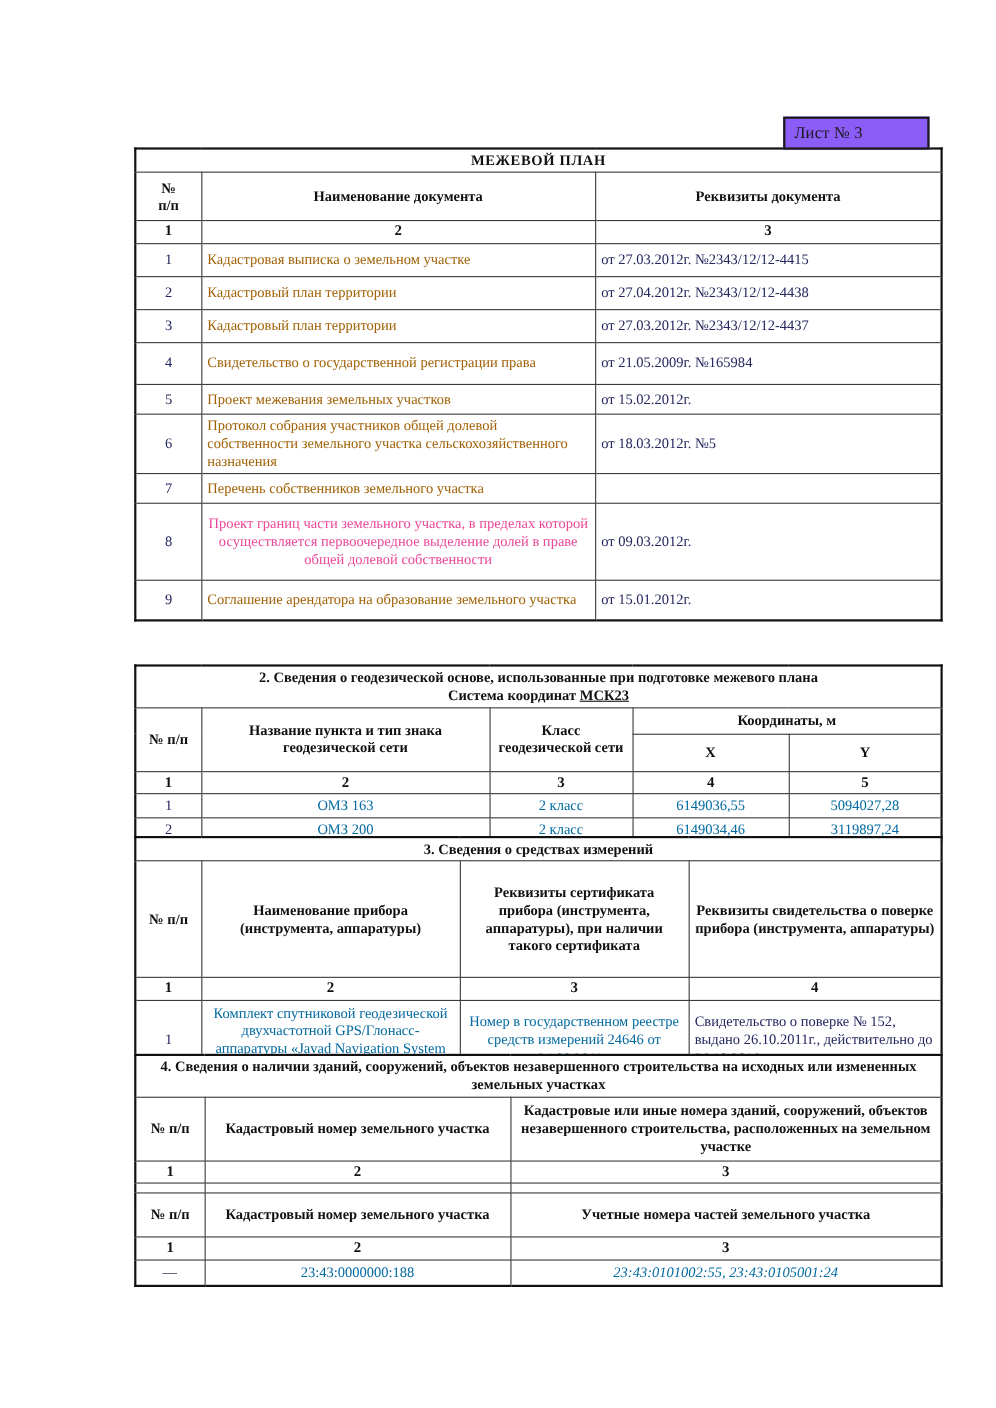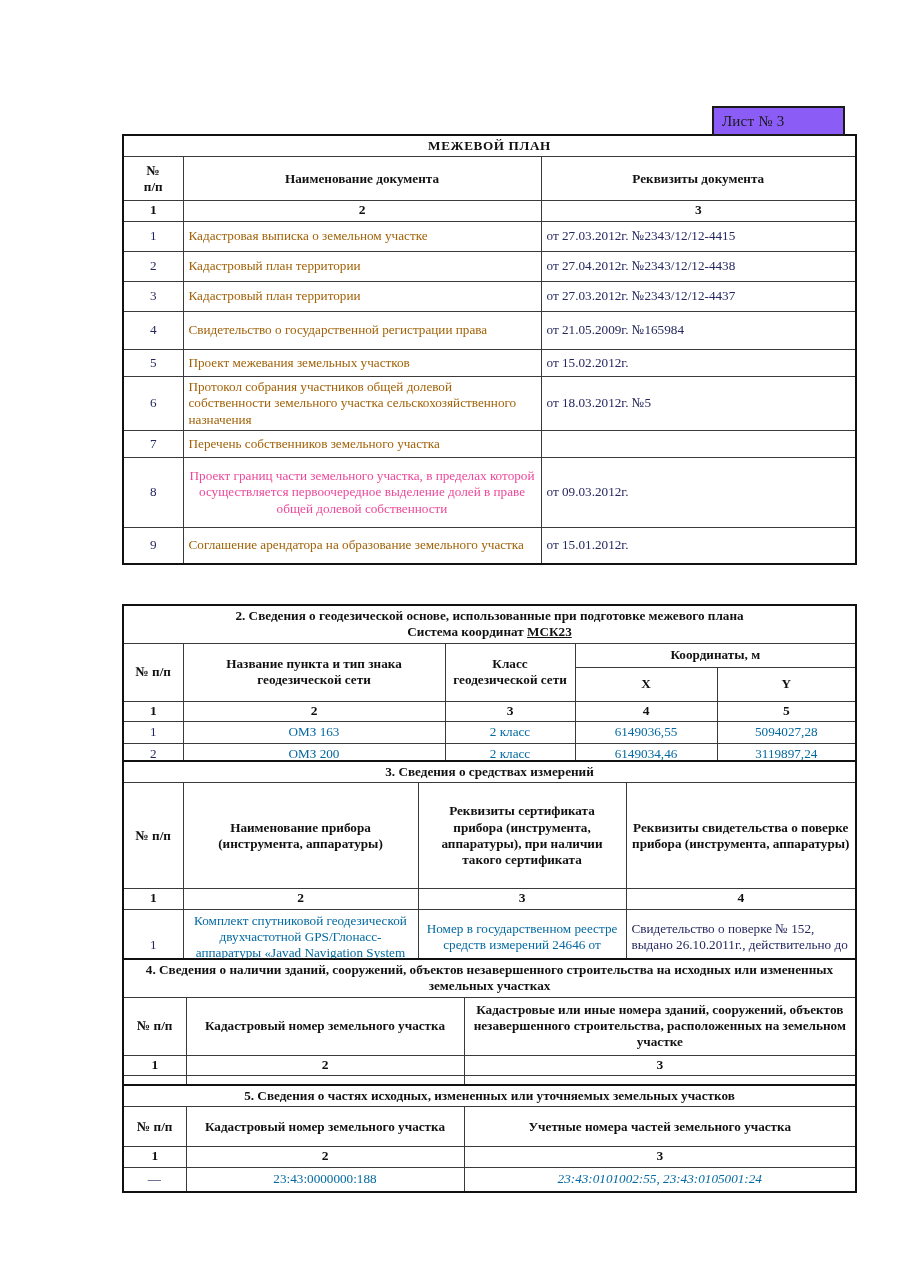--- a/index.html
+++ b/index.html
@@ -327,23 +327,20 @@
   </table>
 
   <table class="tbl" style="top:1084px;">
     <colgroup>
       <col style="width:63px">
         <col style="width:278px">
         <col style="width:392px">
     </colgroup>
     <tbody>
       <tr>
-        <td class="sec-head outer-top edge-l edge-r" colspan="3">5. Сведения о частях исходных, измененных или уточняемых земельных участков</td>
-      </tr>
-      <tr>
         <td class="colhead edge-l" style="height:40px">№ п/п</td>
         <td class="colhead">Кадастровый номер земельного участка</td>
         <td class="colhead edge-r">Учетные номера частей земельного участка</td>
       </tr>
       <tr class="numrow">
         <td class="edge-l">1</td>
         <td>2</td>
         <td class="edge-r">3</td>
       </tr>
       <tr>

